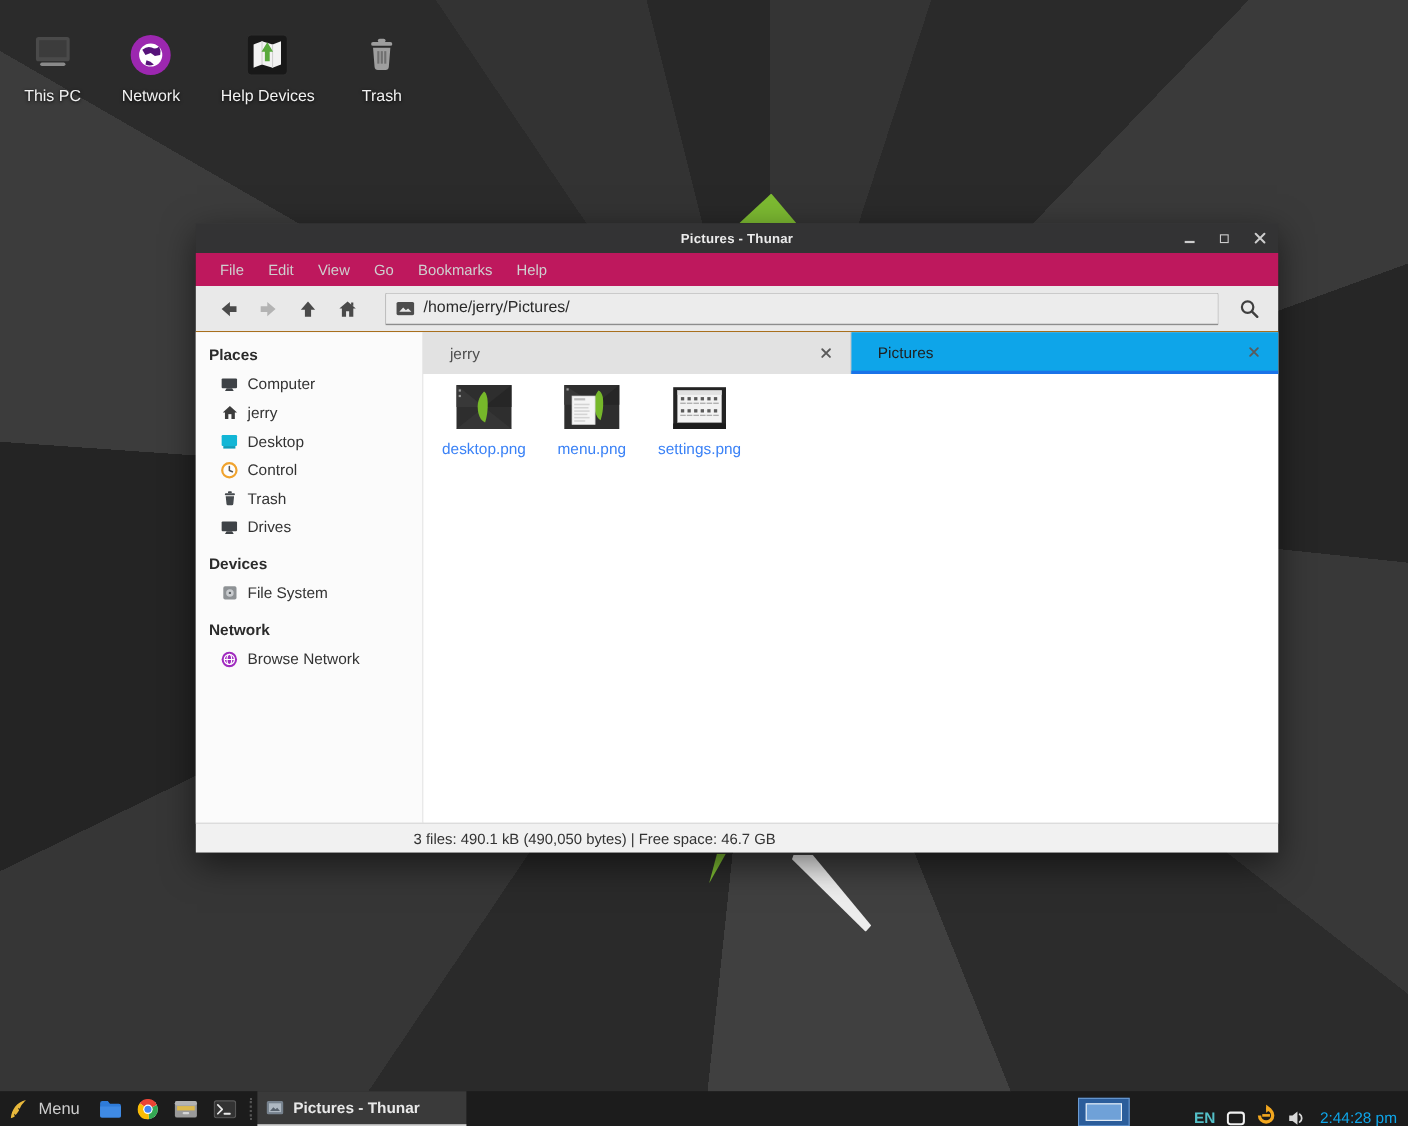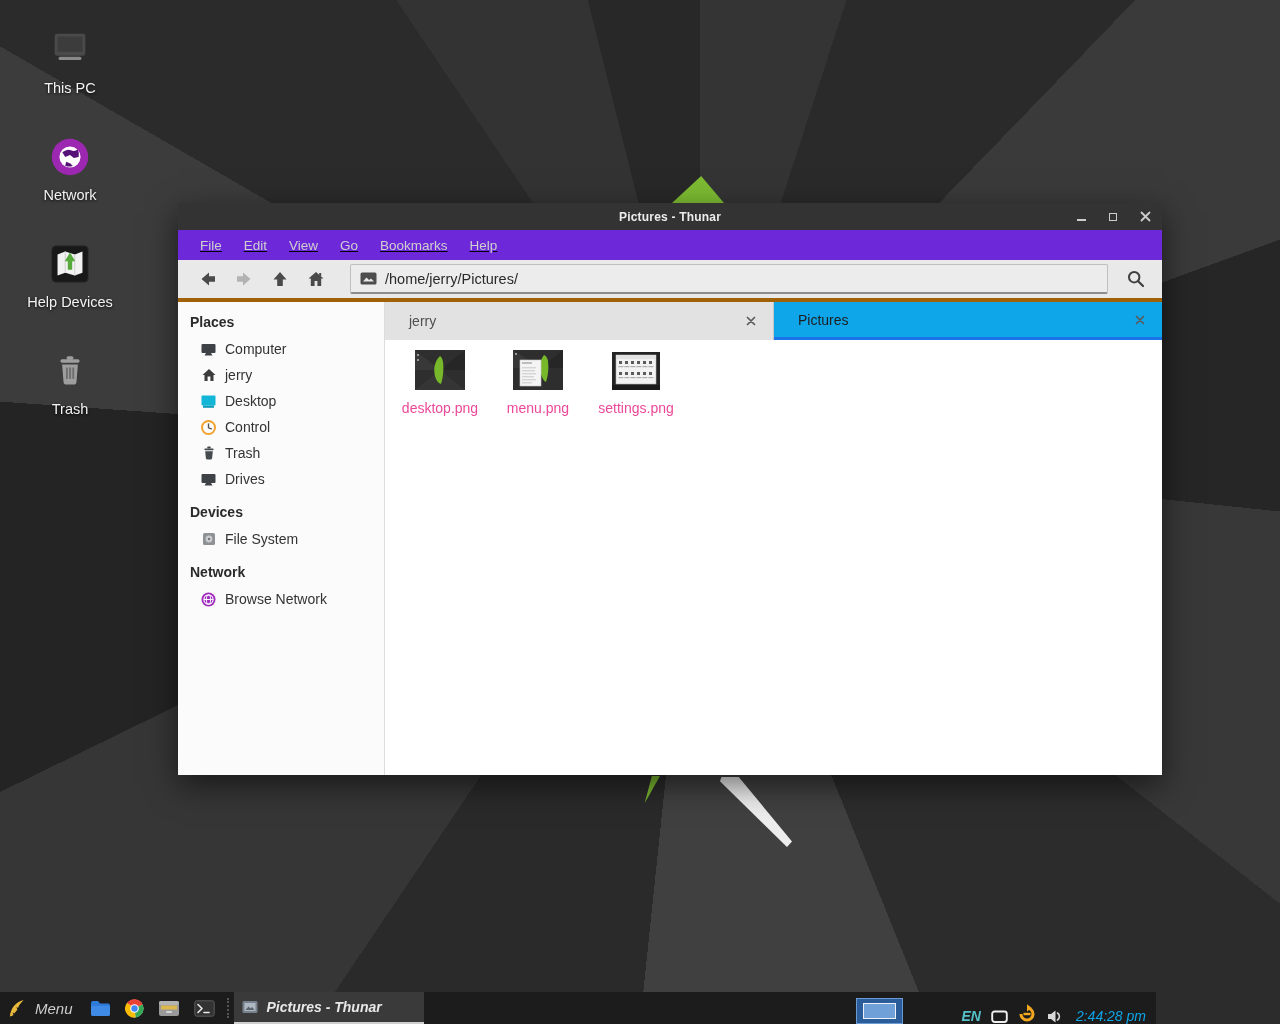--- a/index.html
+++ b/index.html
@@ -16,40 +16,40 @@
         #333333 326deg 346deg, #282828 346deg 360deg);
   }
   .logo-tri { position:absolute; left:672px; top:176px; width:52px; height:27px; background:#7dbb32;
     clip-path:polygon(56% 0, 100% 100%, 0 100%); }
   .logo-sliver { position:absolute; left:643px; top:776px; width:17px; height:27px; background:#7dbb32;
     clip-path:polygon(52% 0, 100% 0, 10% 100%); }
   .logo-quill { position:absolute; left:720px; top:777px; width:72px; height:70px; background:#ededed;
     clip-path:polygon(2% 0, 26% 0, 100% 92%, 93% 100%, 0 6%); }
 
   
-  .desk-icons { position:absolute; left:22px; top:26px; width:96px; display:flex; flex-direction:column; gap:37px; }
+  .desk-icons { position:absolute; left:22px; top:26px; width:96px; display:flex; flex-direction:row; gap:37px; }
   .dicon { display:flex; flex-direction:column; align-items:center; cursor:default; }
   .dicon .dic-box { width:48px; height:48px; display:flex; align-items:center; justify-content:center; }
   .dicon .dic-label { margin-top:6px; font-size:14.5px; color:#f2f2f2; text-shadow:0 1px 3px rgba(0,0,0,.85); white-space:nowrap; }
 
   
   .window { position:absolute; left:178px; top:203px; width:984px; height:572px;
     box-shadow:0 10px 30px rgba(0,0,0,.55); display:flex; flex-direction:column; }
   .titlebar { height:27px; background:#333334; display:flex; align-items:center; position:relative; flex:0 0 27px; }
   .titlebar .title { position:absolute; left:0; right:0; text-align:center; color:#ececec; font-size:12px; font-weight:bold; letter-spacing:.2px; }
   .win-controls { position:absolute; right:10px; top:0; height:27px; display:flex; align-items:center; gap:18px; }
   .wc { width:14px; height:14px; display:flex; align-items:center; justify-content:center; cursor:pointer; }
   .wc-min i { display:block; width:9px; height:0; border-bottom:2px solid #cdcdcd; margin-top:6px; }
   .wc-max i { display:block; width:8px; height:8px; border:1.6px solid #cdcdcd; }
   .wc-close svg { display:block; }
 
-  .menubar { height:30px; background:#6d28d9; display:flex; align-items:center; padding-left:11px; flex:0 0 30px;text-decoration:underline; }
+  .menubar { height:30px; background:#be185d; display:flex; align-items:center; padding-left:11px; flex:0 0 30px; }
   .menu-item { color:#cfcfcf; font-size:13.5px; padding:5px 11px; cursor:pointer; }
 
-  .toolbar { height:42px; background:#e9e9e9; border-bottom:4px solid #a16207; display:flex; align-items:center; padding:0 8px 0 12px; flex:0 0 42px;text-align:right; }
+  .toolbar { height:42px; background:#e9e9e9; border-bottom:1px solid #a16207; display:flex; align-items:center; padding:0 8px 0 12px; flex:0 0 42px;text-align:right; }
   .tool-btn { width:36px; height:32px; display:flex; align-items:center; justify-content:center; border-radius:3px; cursor:pointer; }
   .pathbar { flex:1; height:30px; margin:0 10px 0 16px; background:#ececec; border:1px solid #bfbfbf; border-bottom:2px solid #8d8d8d; border-radius:2px; display:flex; align-items:center; padding:0 9px; cursor:text; }
   .pathbar .path-text { font-size:14.5px; color:#2a2a2a; margin-left:8px; }
 
   .win-body { flex:1; display:flex; min-height:0; background:#fff; }
   .sidebar { width:207px; background:#fbfbfb; border-right:1px solid #dcdcdc; padding:8px 0 0 12px; overflow:hidden; }
   .side-header { font-size:14px; font-weight:bold; color:#2b2b2b; padding:4px 0 6px 0; }
   .side-header.mt { margin-top:8px; }
   .side-item { display:flex; align-items:center; height:26px; padding-left:10px; cursor:pointer; }
   .side-item .si-icon { width:17px; height:17px; display:flex; align-items:center; justify-content:center; }
@@ -61,27 +61,27 @@
   .tab-inactive { background:#e2e2e2; border-right:1px solid #c6c6c6; }
   .tab-inactive .tab-label { color:#4f4f4f; }
   .tab-active { background:#0ea5e9; border-bottom:3px solid #1a73e8; }
   .tab-active .tab-label { color:#1f1f1f; }
   .tab-label { font-size:14px; margin-left:24px; }
   .tab-close { position:absolute; right:14px; top:50%; transform:translateY(-50%); width:16px; height:16px; display:flex; align-items:center; justify-content:center; cursor:pointer; }
 
   .file-area { flex:1; background:#fff; padding:8px 0 0 6px; display:flex; align-items:flex-start; }
   .file-item { width:98px; display:flex; flex-direction:column; align-items:center; cursor:pointer; }
   .thumb { width:54px; height:46px; display:block; }
-  .file-name { font-size:14px; color:#ec4899; margin-top:6px; white-space:nowrap; }
+  .file-name { font-size:14px; color:#3b82f6; margin-top:6px; white-space:nowrap; }
 
   .statusbar { height:27px; background:#f1f1f1; border-top:1px solid #dadada; display:flex; align-items:center; padding-left:198px; flex:0 0 27px; }
   .statusbar .status-text { font-size:13.5px; color:#333; }
 
   
-  .taskbar { position:absolute; left:0; bottom:0; width:1156px; height:32px; background:#1c1c1c; display:flex; align-items:center; z-index:10;font-style:italic; }
+  .taskbar { position:absolute; left:0; bottom:0; width:1280px; height:32px; background:#1c1c1c; display:flex; align-items:center; z-index:10; }
   .tb-left { display:flex; align-items:center; height:100%; }
   .tb-btn { height:100%; display:flex; align-items:center; justify-content:center; padding:0 7px; cursor:pointer; }
   .tb-menu-label { color:#cdcdcd; font-size:15px; margin:0 10px 0 2px; cursor:pointer; }
   .tb-sep { height:20px; border-left:2px dotted #555; margin:0 5px; }
   .task-button { height:100%; display:flex; align-items:center; background:#3a3a3a; border-bottom:2px solid #cfcfcf; padding:0 14px 0 8px; min-width:190px; cursor:pointer; }
   .task-button .task-label { color:#e8e8e8; font-size:14px; font-weight:bold; margin-left:9px; white-space:nowrap; }
   .tb-right { margin-left:auto; display:flex; align-items:flex-end; height:100%; }
   .pager { width:47px; height:26px; background:#2b5d9b; border:1px solid #6b9bd2; display:flex; align-items:center; justify-content:center; margin-right:58px; cursor:pointer; }
   .pager .pager-ws { width:33px; height:16px; background:#6fa1d8; border:1px solid #edf2f8; }
   .tray-lang { color:#54c0c8; font-size:14px; font-weight:bold; margin-right:10px; cursor:pointer; }
@@ -385,20 +385,23 @@
                 <rect x="39.4" y="29" width="5" height="1.2"></rect>
             </g>
             <rect x="3" y="37" width="48" height="5" fill="#1b1b1b"></rect>
           </svg>
           <span class="file-name">settings.png</span>
         </div>
       </div>
     </div>
   </div>
 
+  <div class="statusbar">
+    <span class="status-text">3 files: 490.1 kB (490,050 bytes)  |  Free space: 46.7 GB</span>
+  </div>
 </div>
 
 <div class="taskbar">
   <div class="tb-left">
     <span class="tb-btn">
       <svg width="19" height="22" viewBox="0 0 20 22">
           <path d="M3 20 C3.6 11.5 9 4.5 17.5 2.5 C13.5 7 12.3 8.2 11.7 11 L9.8 9.9 L10.9 12.6 C9.6 14.4 8.8 15.5 7.6 16.9 L5.9 15.6 L6.8 18.3 C5.6 19.2 4.4 19.7 3 20 Z" fill="#e9b93c"></path>
         </svg>
     </span>
     <span class="tb-menu-label">Menu</span>

